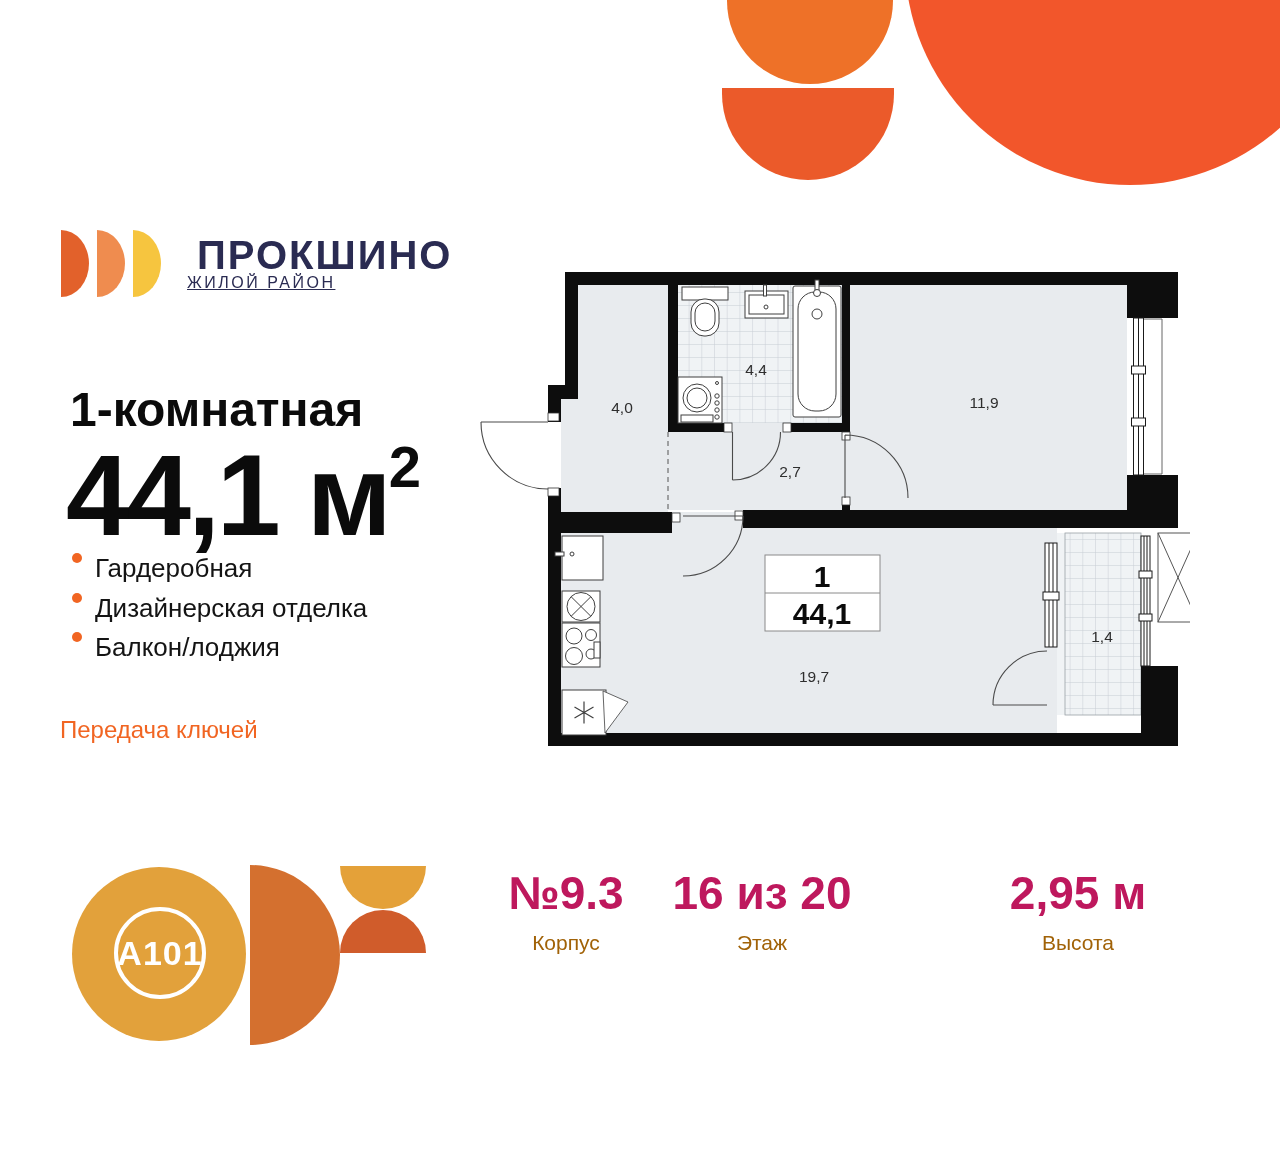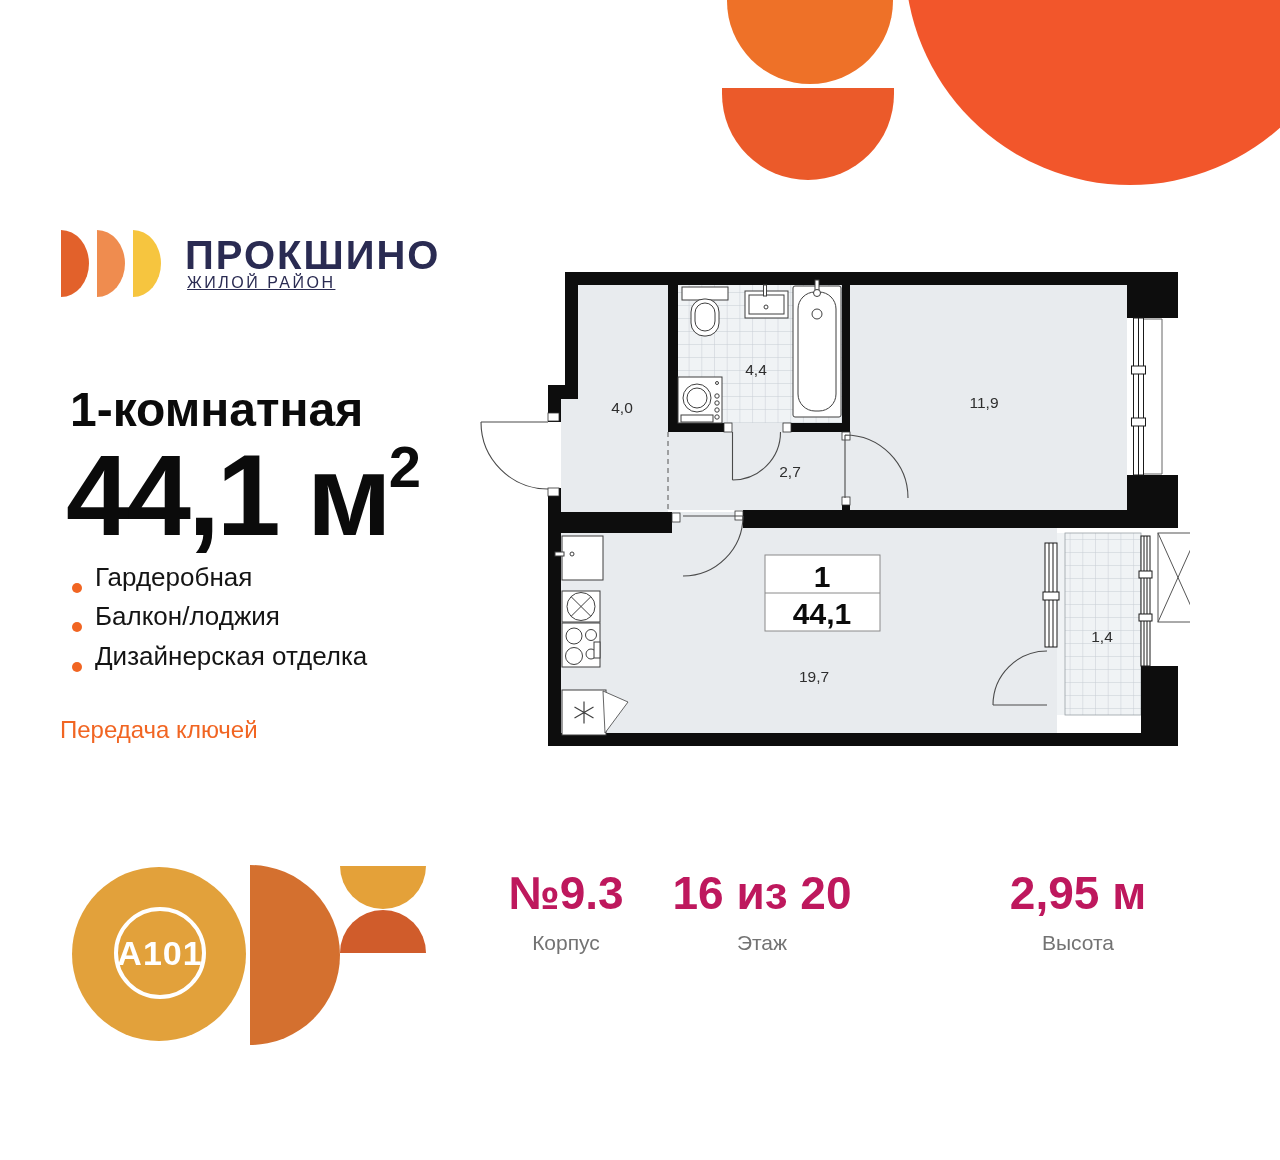--- a/index.html
+++ b/index.html
@@ -11,49 +11,49 @@
   .decor-half-1{left:727px;top:0;width:166px;height:84px;background:#EE7128;border-radius:0 0 84px 84px;}
   .decor-half-2{left:722px;top:88px;width:172px;height:92px;background:#EB5A2A;border-radius:0 0 92px 92px;}
   .decor-big{left:905px;top:-265px;width:450px;height:450px;background:#F2562B;border-radius:50%;}
 
   
   .brand{position:absolute;left:61px;top:230px;width:400px;height:70px;}
   .brand .mark{position:absolute;top:0;width:28px;height:67px;border-radius:0 100% 100% 0 / 0 50% 50% 0;}
   .mark1{left:0;background:#E2612B;}
   .mark2{left:36px;background:#EF8C4F;}
   .mark3{left:72px;background:#F6C53F;}
-  .brand-name{position:absolute;left:124px;top:5px;font-size:40px;font-weight:700;letter-spacing:2px;color:#2A2B52;line-height:1;}
+  .brand-name{position:absolute;left:136px;top:5px;font-size:40px;font-weight:700;letter-spacing:2px;color:#2A2B52;line-height:1;}
   .brand-tagline{position:absolute;left:126px;top:45px;font-size:16px;letter-spacing:2.5px;color:#2A2B52;line-height:1;text-decoration:underline;}
 
   
   .room-type{position:absolute;left:70px;top:386px;font-size:48px;font-weight:700;color:#0b0b0b;line-height:1;}
   .area-line{position:absolute;left:66px;top:438px;font-size:115px;font-weight:700;color:#0b0b0b;letter-spacing:-3px;line-height:1;}
   .area-sup{font-size:58px;position:relative;top:-48px;letter-spacing:0;}
 
   
   .features{position:absolute;left:72px;top:553px;margin:0;padding:0;list-style:none;}
-  .features li{height:39.5px;display:flex;align-items:flex-end;gap:13px;font-size:26px;color:#141414;}
+  .features li{height:39.5px;display:flex;align-items:flex-start;gap:13px;font-size:26px;color:#141414;}
   .dot{width:10px;height:10px;border-radius:50%;background:#F16522;flex:0 0 auto;}
 
   
   .handover-1{position:absolute;left:60px;top:718px;font-size:24px;color:#F16522;line-height:1;}
   .handover-2{position:absolute;left:72px;top:764px;font-size:31px;font-weight:700;color:#0b0b0b;line-height:1;}
 
   
   .a101-circle{position:absolute;left:72px;top:867px;width:174px;height:174px;border-radius:50%;background:#E2A13B;}
   .a101-ring{position:absolute;left:114px;top:907px;width:92px;height:92px;border-radius:50%;border:4px solid #ffffff;box-sizing:border-box;display:flex;align-items:center;justify-content:center;}
   .a101-ring span{color:#ffffff;font-size:34px;font-weight:700;letter-spacing:1px;}
   .a101-d{position:absolute;left:250px;top:865px;width:90px;height:180px;background:#D4702F;border-radius:0 90px 90px 0;}
   .a101-hg-top{position:absolute;left:340px;top:866px;width:86px;height:43px;background:#E4A139;border-radius:0 0 43px 43px;}
   .a101-hg-bot{position:absolute;left:340px;top:910px;width:86px;height:43px;background:#D05C2B;border-radius:43px 43px 0 0;}
 
   
   .stat{position:absolute;top:870px;transform:translateX(-50%);text-align:center;white-space:nowrap;}
   .stat-value{font-size:46px;font-weight:700;color:#be185d;line-height:1;}
-  .stat-label{font-size:21px;color:#737373;margin-top:16px;line-height:1;}
+  .stat-label{font-size:21px;color:#a16207;margin-top:16px;line-height:1;}
   .stat1{left:566px;} .stat2{left:762px;} .stat3{left:1078px;}
 
   
   .plan{position:absolute;left:460px;top:266px;width:730px;height:490px;}
   .plan text{font-family:"Liberation Sans",sans-serif;font-size:15.5px;fill:#2e2e2e;}
   .plan .big{font-size:30px;font-weight:700;fill:#0b0b0b;}
 </style>
 </head>
 <body>
 <div id="canvas">
@@ -73,25 +73,25 @@
   <div class="room-type">1-комнатная</div>
   <div class="area-line"><span>44,1</span>&nbsp;<span>м</span><span class="area-sup">2</span></div>
 
   <ul class="features">
     <li>
         <span class="dot"></span>
         <span>Гардеробная</span>
       </li>
     <li>
         <span class="dot"></span>
-        <span>Балкон/лоджия</span>
+        <span>Дизайнерская отделка</span>
       </li>
     <li>
         <span class="dot"></span>
-        <span>Дизайнерская отделка</span>
+        <span>Балкон/лоджия</span>
       </li>
   </ul>
 
   <div class="handover-1">Передача ключей</div>
 
   <div class="a101-circle"></div>
   <div class="a101-ring">
       <span>A101</span>
     </div>
   <div class="a101-d"></div>

